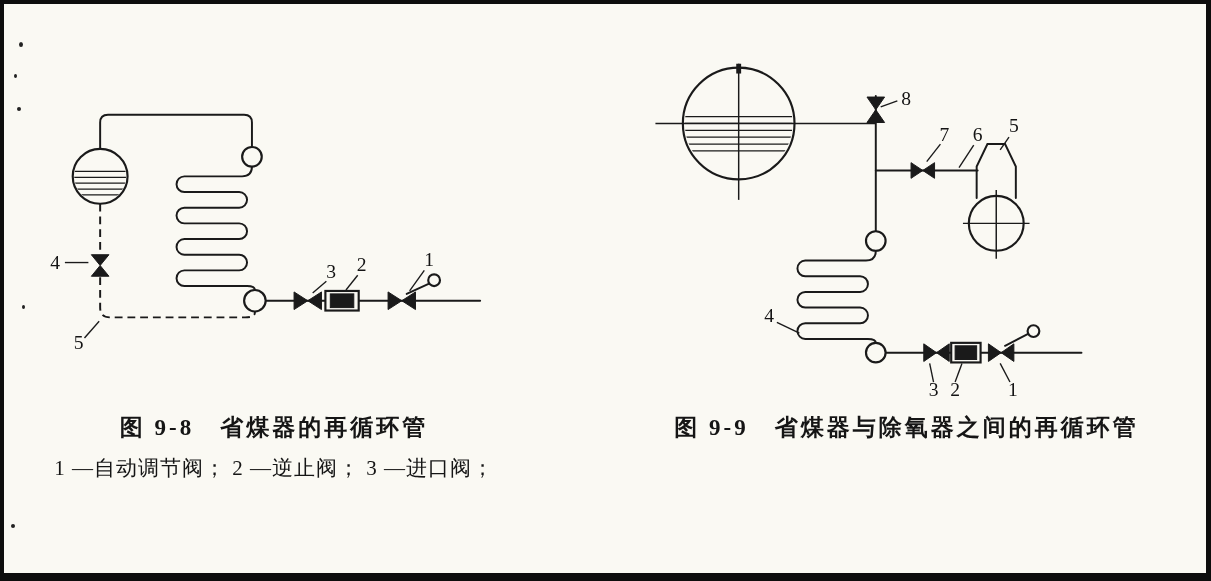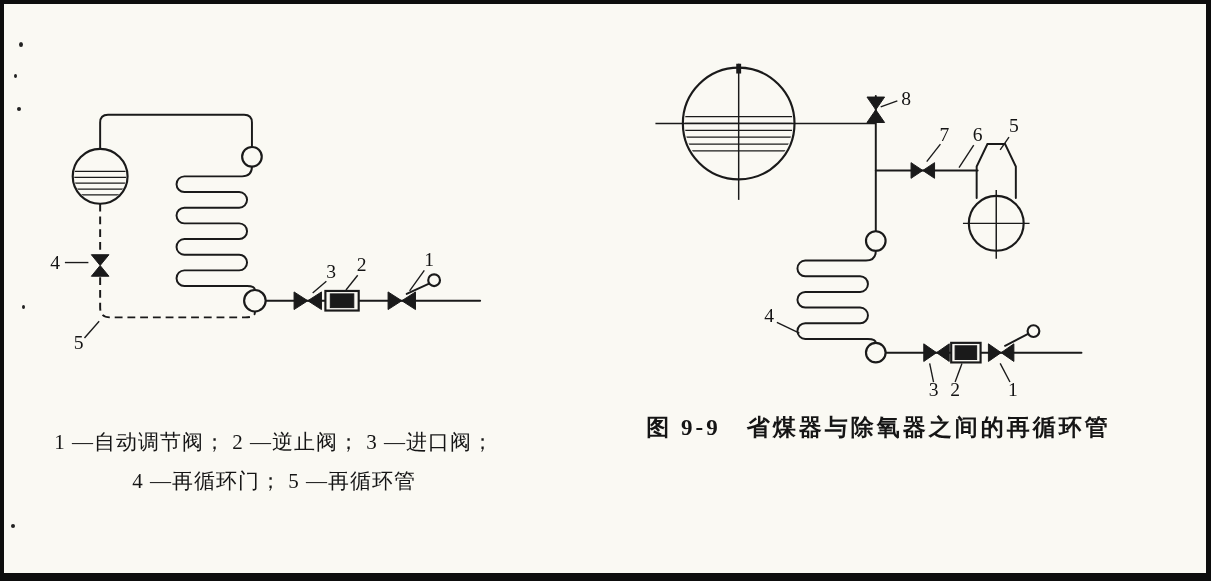--- a/index.html
+++ b/index.html
@@ -190,25 +190,25 @@
       <text class="lbl" text-anchor="middle" x="986" y="140">6</text>
       <text class="lbl" text-anchor="middle" x="1023" y="131">5</text>
       <text class="lbl" text-anchor="middle" x="773" y="325">4</text>
       <text class="lbl" text-anchor="middle" x="941" y="400">3</text>
       <text class="lbl" text-anchor="middle" x="963" y="400">2</text>
       <text class="lbl" text-anchor="middle" x="1022" y="400">1</text>
     </g>
   </svg>
 
   <div class="caption" style="left:25px;width:490px;">
+    <div class="cap-title">图 9-8　省煤器的再循环管</div>
     <div class="cap-line">1 —自动调节阀； 2 —逆止阀； 3 —进口阀；</div>
-    <div class="cap-line">4 —再循环门； 5 —再循环管</div>
   </div>
 
-  <div class="caption" style="left:612px;width:525px;">
+  <div class="caption" style="left:640px;width:525px;">
     <div class="cap-title">图 9-9　省煤器与除氧器之间的再循环管</div>
   </div>
 
   <div class="speck" style="left:15px;top:38px;width:4px;height:5px;"></div>
   <div class="speck" style="left:10px;top:70px;width:3px;height:4px;"></div>
   <div class="speck" style="left:13px;top:103px;width:4px;height:4px;"></div>
   <div class="speck" style="left:18px;top:301px;width:3px;height:4px;"></div>
   <div class="speck" style="left:7px;top:520px;width:4px;height:4px;"></div>
 </div>
 

